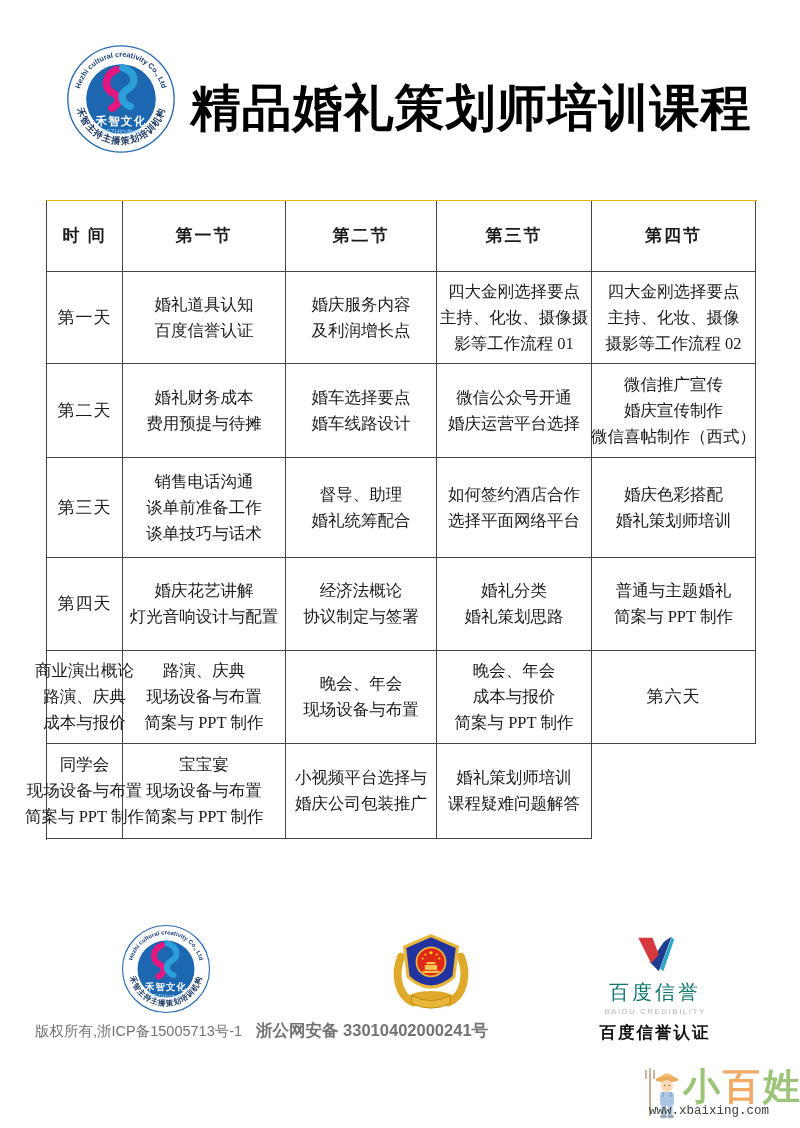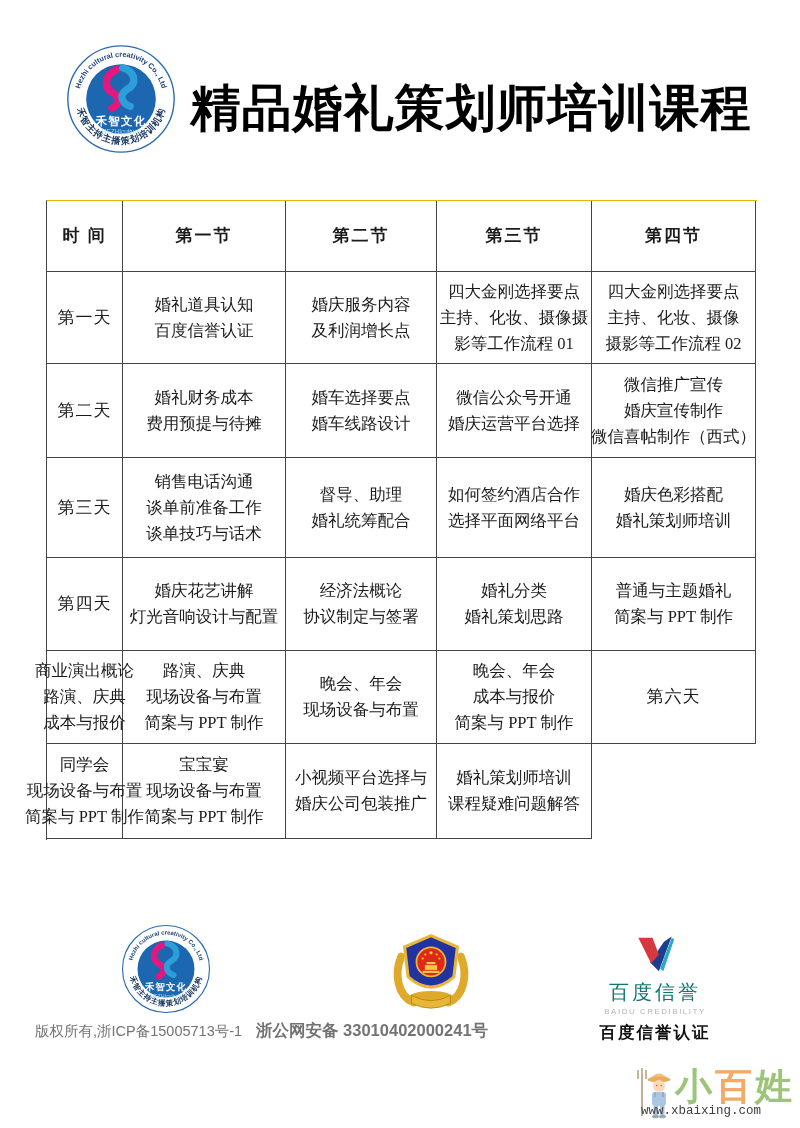--- a/index.html
+++ b/index.html
@@ -45,21 +45,21 @@
   .baidu-block{
     position:absolute;left:585px;top:934px;width:140px;height:110px;
     display:flex;flex-direction:column;align-items:center;
     font-family:"Liberation Sans","DejaVu Sans",sans-serif;
   }
   .baidu-v{width:58px;height:52px;}
   .baidu-cn{font-size:20px;color:#0f766e;letter-spacing:3px;margin-top:4px;}
   .baidu-en{font-size:8px;color:#b5b5b5;letter-spacing:1.5px;margin-top:1px;}
   .baidu-cap{font-size:16.5px;font-weight:bold;color:#101010;letter-spacing:2px;margin-top:6px;}
   
-  .watermark{position:absolute;right:17px;top:1062px;width:150px;height:62px;}
+  .watermark{position:absolute;right:9px;top:1062px;width:150px;height:62px;}
   .farmer{position:absolute;left:2px;top:4px;width:38px;height:54px;}
   .wm-chars{
     position:absolute;left:42px;top:0px;font-size:37px;font-weight:bold;
     letter-spacing:3px;white-space:nowrap;font-family:"Liberation Serif",serif;
   }
   .wm-url{
     position:absolute;left:8px;top:42px;font-size:12.5px;color:#404040;
     font-family:"Liberation Mono","DejaVu Sans Mono",monospace;white-space:nowrap;
   }
   svg{display:block;}

